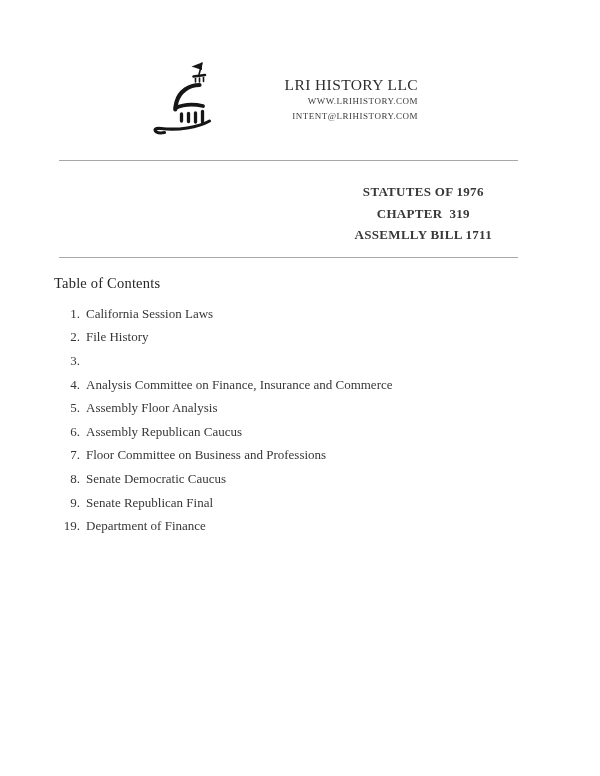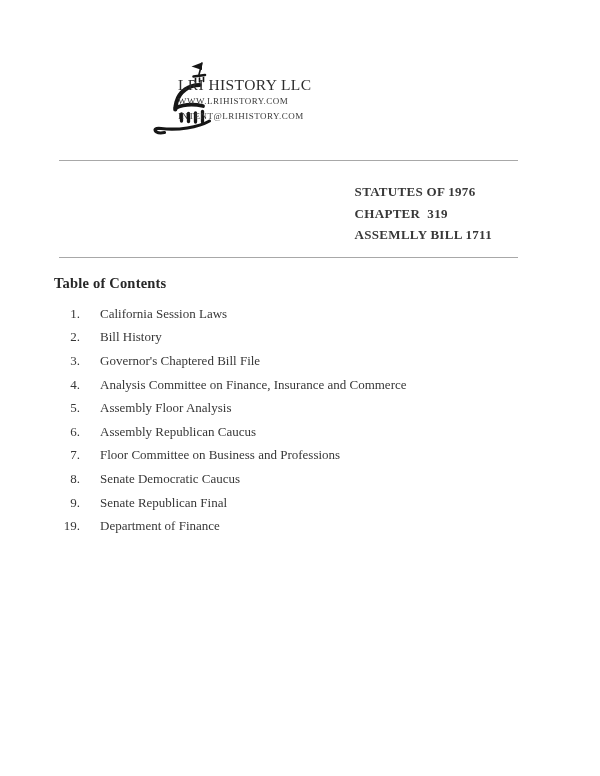--- a/index.html
+++ b/index.html
@@ -22,21 +22,21 @@
     left: 142px;
     top: 58px;
     width: 82px;
     height: 82px;
   }
   .letterhead {
     position: absolute;
     left: 178px;
     top: 76px;
     width: 240px;
-    text-align: left;
+    text-align: right;
     color: #2c2c2c;
   }
   .company-name {
     font-size: 15.5px;
     line-height: 18px;
     letter-spacing: 0.4px;
     color: #2c2c2c;
     white-space: nowrap;
   }
   .contact-line {
@@ -56,36 +56,36 @@
     background: #a8a8a8;
   }
   .rule-1 { top: 160px; }
   .rule-2 { top: 257px; }
 
   
   .reference {
     position: absolute;
     top: 181px;
     right: 108px;
-    text-align: left;
+    text-align: center;
     font-weight: bold;
     font-size: 13px;
     line-height: 21.5px;
     letter-spacing: 0.3px;
     color: #383838;
   }
   .reference div { white-space: pre; }
 
   
   .toc-heading {
     position: absolute;
     left: 54px;
     top: 275px;
     font-size: 14.5px;
-    font-weight: bold;
+    font-weight: normal;
     letter-spacing: 0.2px;
     color: #272727;
     white-space: nowrap;
   }
   .toc-list {
     position: absolute;
     left: 54px;
     top: 302px;
     width: 440px;
   }
@@ -95,21 +95,21 @@
     align-items: center;
     font-size: 13px;
     color: #373737;
   }
   .toc-num {
     width: 26px;
     text-align: right;
     flex: 0 0 26px;
   }
   .toc-label {
-    margin-left: 20px;
+    margin-left: 6px;
     white-space: nowrap;
   }
 </style>
 </head>
 <body>
 
 <div class="page">
 
   <svg class="logo" viewBox="0 0 82 82" fill="none" stroke="#161616" stroke-linecap="round" stroke-linejoin="round">
 
@@ -151,25 +151,24 @@
 
   <div class="toc-heading">Table of Contents</div>
 
   <div class="toc-list">
     <div class="toc-row">
       <span class="toc-num">1.</span>
       <span class="toc-label">California Session Laws</span>
     </div>
     <div class="toc-row">
       <span class="toc-num">2.</span>
-      <span class="toc-label">Bill History</span>
+      <span class="toc-label">File History</span>
     </div>
     <div class="toc-row">
       <span class="toc-num">3.</span>
-      <span class="toc-label">Governor's Chaptered Bill File</span>
     </div>
     <div class="toc-row">
       <span class="toc-num">4.</span>
       <span class="toc-label">Analysis Committee on Finance, Insurance and Commerce</span>
     </div>
     <div class="toc-row">
       <span class="toc-num">5.</span>
       <span class="toc-label">Assembly Floor Analysis</span>
     </div>
     <div class="toc-row">

